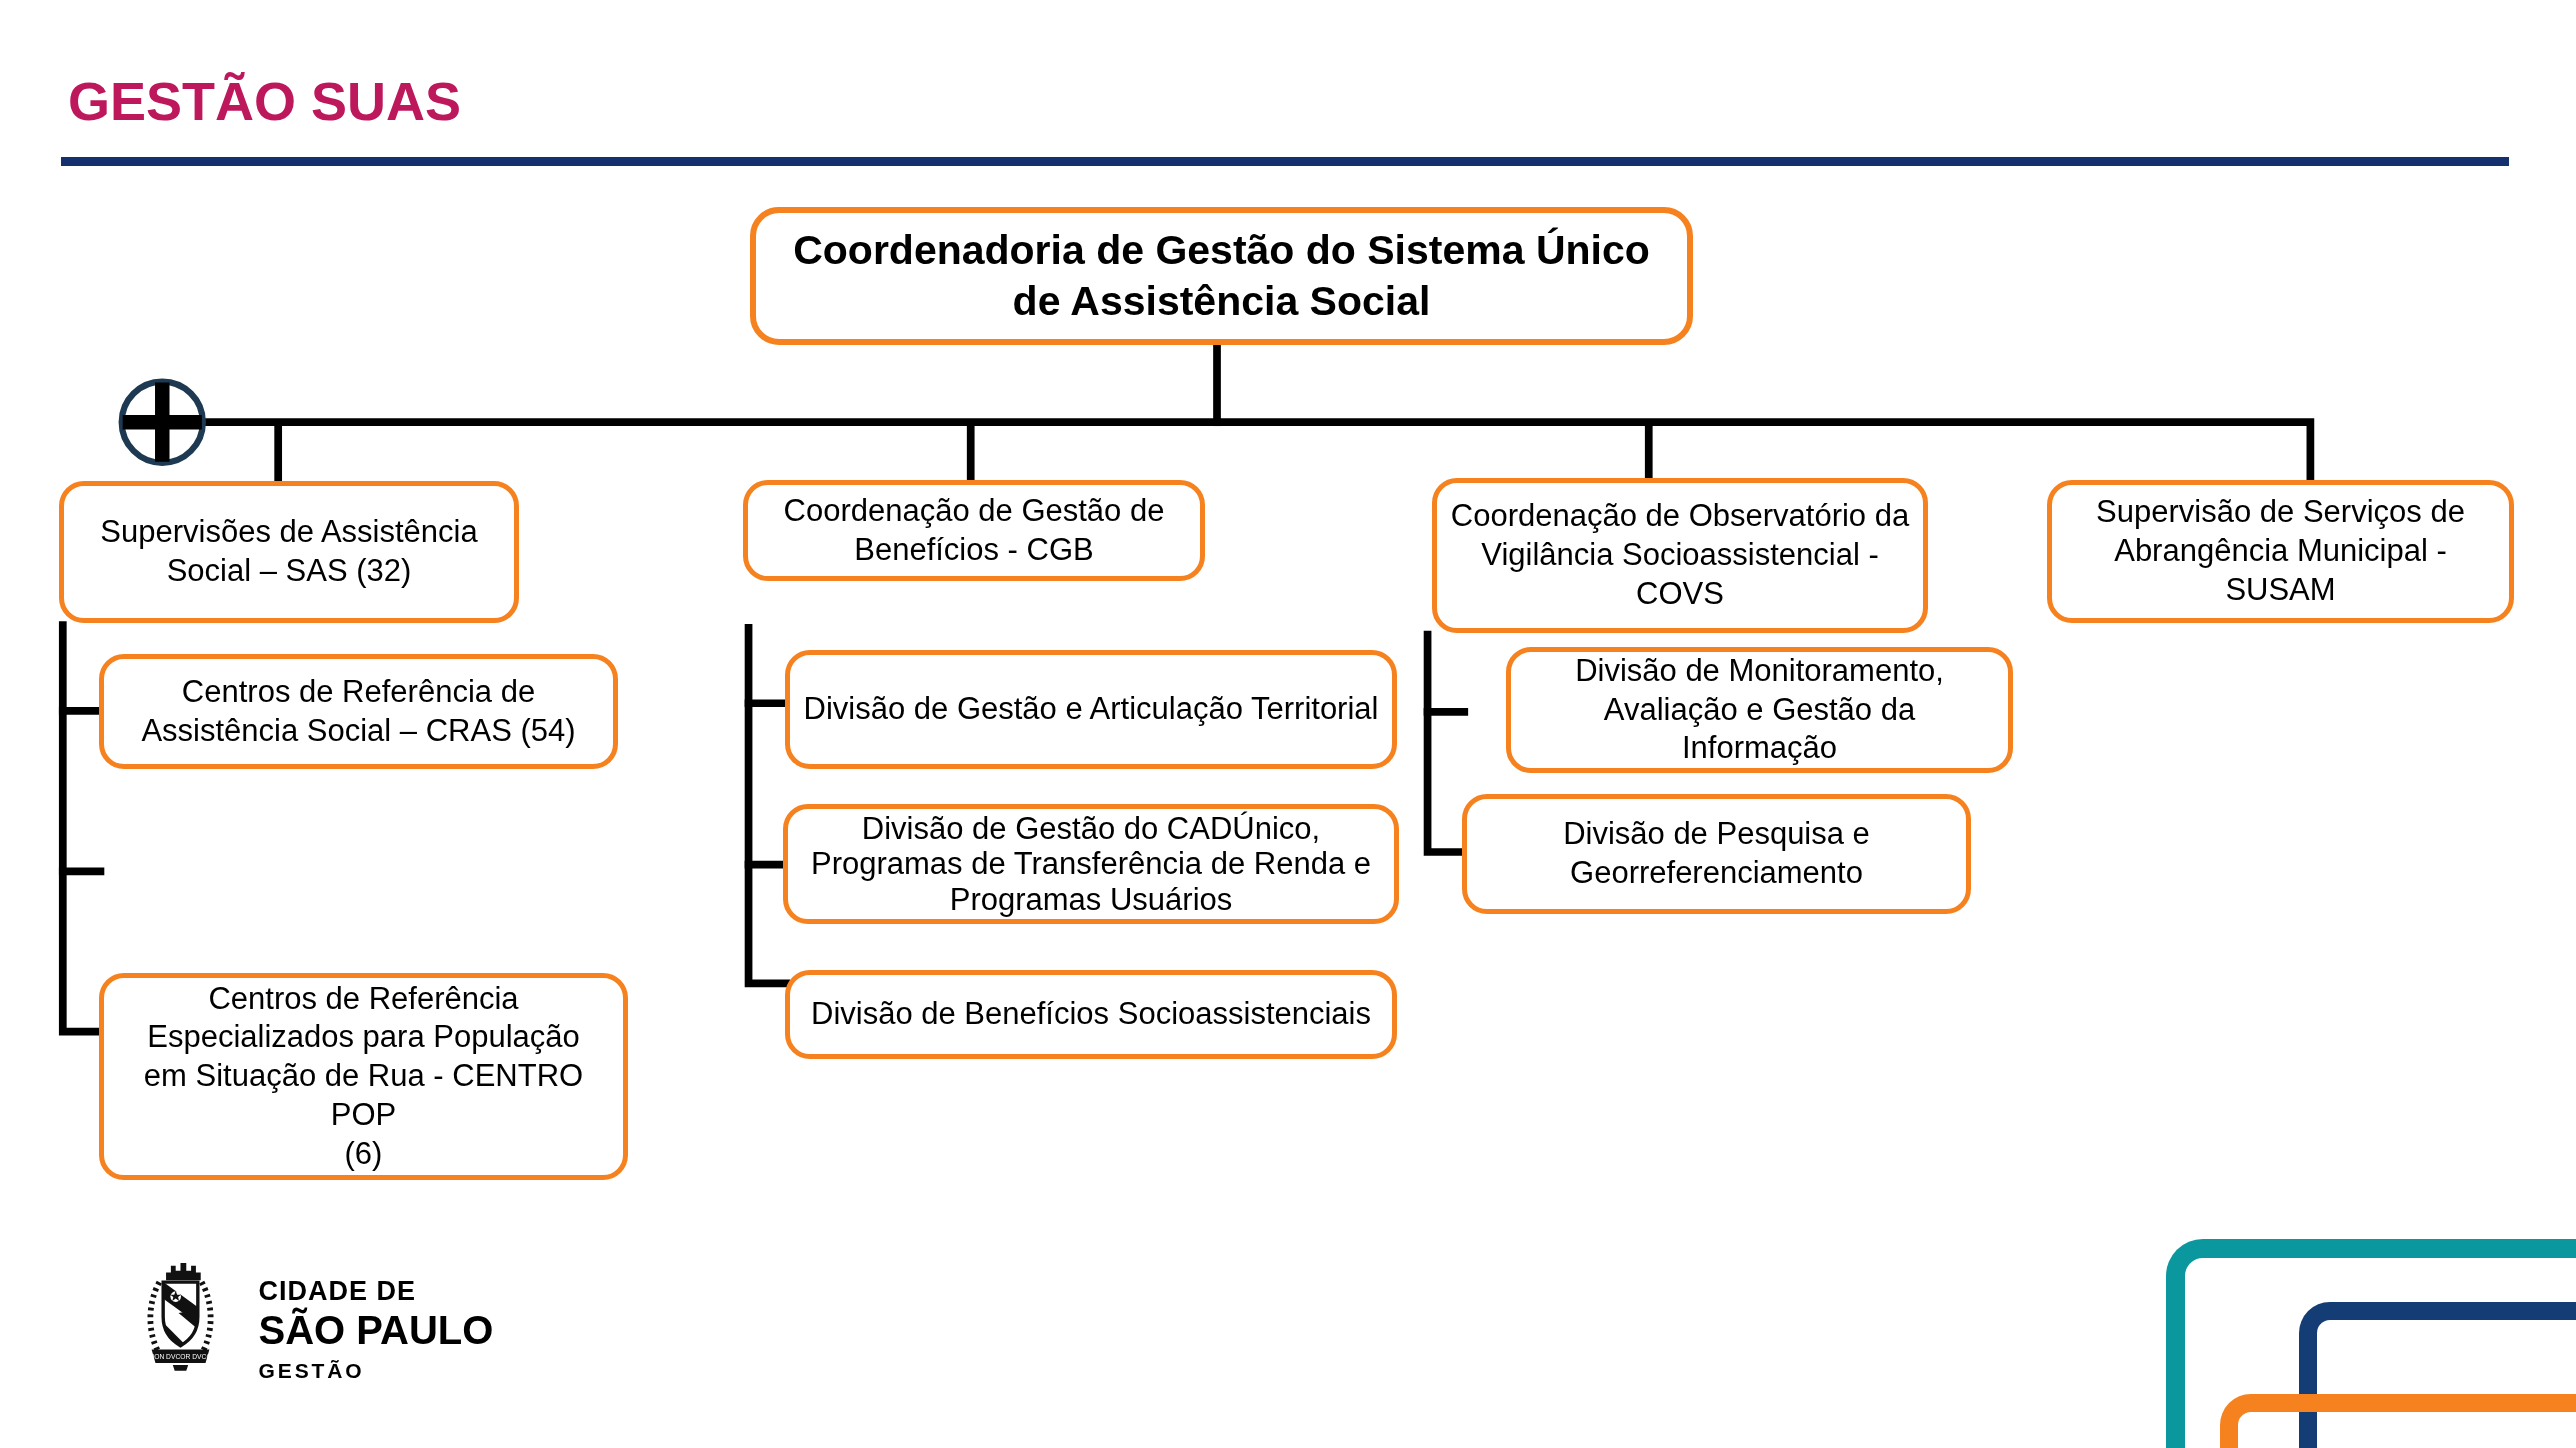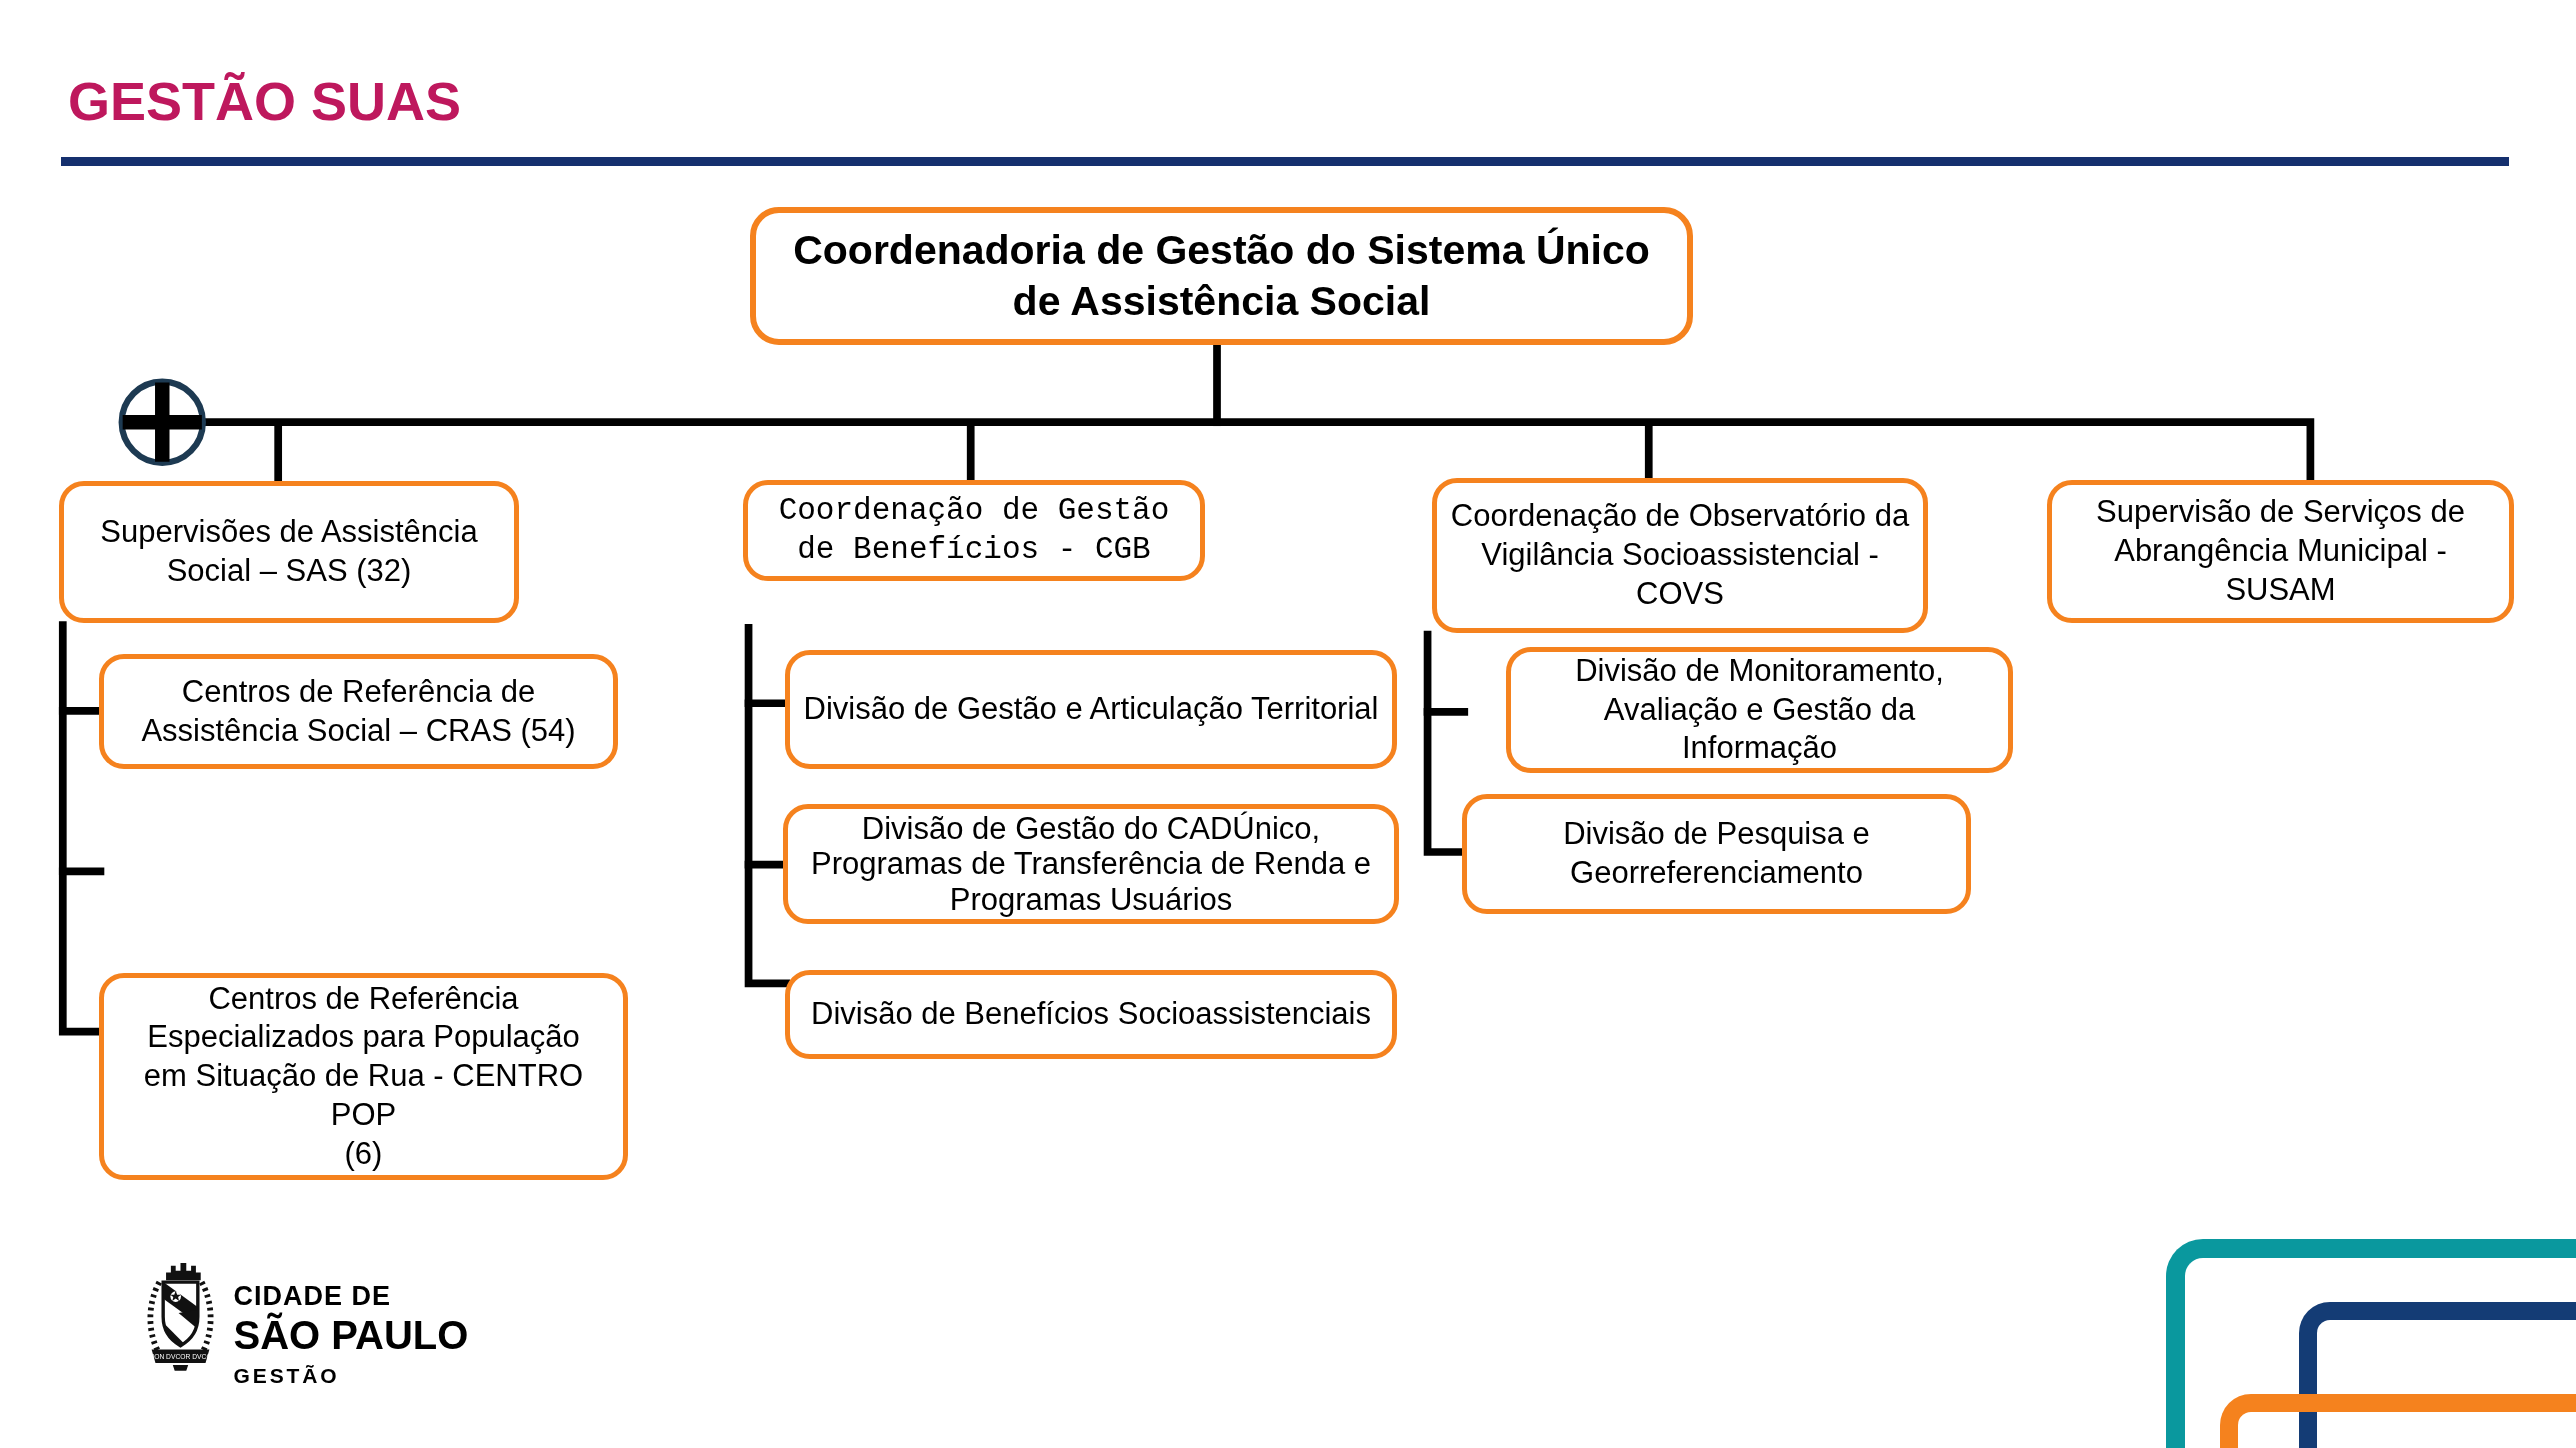--- a/index.html
+++ b/index.html
@@ -11,33 +11,33 @@
   .title-rule{position:absolute;left:61px;top:157px;width:2448px;height:8.7px;background:#15306E;}
   
   .connector-layer{position:absolute;left:0;top:0;width:2576px;height:1449px;z-index:1;pointer-events:none;}
   
   .node{position:absolute;z-index:2;display:flex;align-items:center;justify-content:center;
         text-align:center;background:#fff;border:5.8px solid #F5821E;border-radius:25px;
         font-size:31px;line-height:1.25;white-space:pre-line;padding:0 11.6px;box-sizing:border-box;}
   .n-root {left:750px; top:207px; width:943px; height:138px;font-size:41px;font-weight:700;
            border-width:6.8px;border-radius:29px;}
   .n-sas  {left:59px;  top:481px; width:460px; height:142px;}
-  .n-cgb  {left:743px; top:480px; width:462px; height:101px;font-family:Liberation Mono, monospace;}
+  .n-cgb  {left:743px; top:480px; width:462px; height:101px;}
   .n-covs {left:1432px;top:478px; width:496px; height:155px;padding:0 7.7px;}
   .n-susam{left:2047px;top:480px; width:467px; height:143px;}
   .n-cras {left:99px; top:654px; width:519px; height:115px;}
   .n-creas{left:99px; top:793px; width:521px; height:156px;}
   .n-cpop {left:99px; top:973px;width:529px; height:207px;padding:0 17.4px;}
   .n-d1   {left:785px; top:650px; width:612px; height:119px;}
   .n-d2   {left:783px; top:804px; width:616px; height:120px;line-height:1.15;padding:0 19.3px;}
   .n-d3   {left:785px; top:954px; width:612px; height:89px;margin-top:16px;}
   .n-m1   {left:1506px;top:647px; width:507px; height:126px;}
   .n-m2   {left:1462px;top:794px; width:509px; height:120px;}
   
-  .logo{position:absolute;left:143px;top:1261px;z-index:2;display:flex;align-items:center;}
+  .logo{position:absolute;left:143px;top:1261px;z-index:2;display:flex;align-items:flex-start;gap:25px;}
   .logo-text{margin-left:15.5px;display:flex;flex-direction:column;margin-top:17.4px;}
   .logo-line1{font-size:27px;font-weight:700;letter-spacing:1px;line-height:1.0;}
   .logo-line2{font-size:40px;font-weight:700;letter-spacing:0px;line-height:1.05;margin-top:4px;}
   .logo-line3{font-size:21px;font-weight:700;letter-spacing:2.9px;line-height:1.0;margin-top:8.7px;}
   
   .frame{position:absolute;z-index:0;background:transparent;}
   .frame-teal  {left:2166px;top:1239px;width:483px;height:290px;
                 border-top:19.3px solid #0A989E;border-left:19.3px solid #0A989E;border-top-left-radius:37px;}
   .frame-navy  {left:2299px;top:1302px;width:386px;height:241px;
                 border-top:18.4px solid #143C75;border-left:18.4px solid #143C75;border-top-left-radius:31px;}

